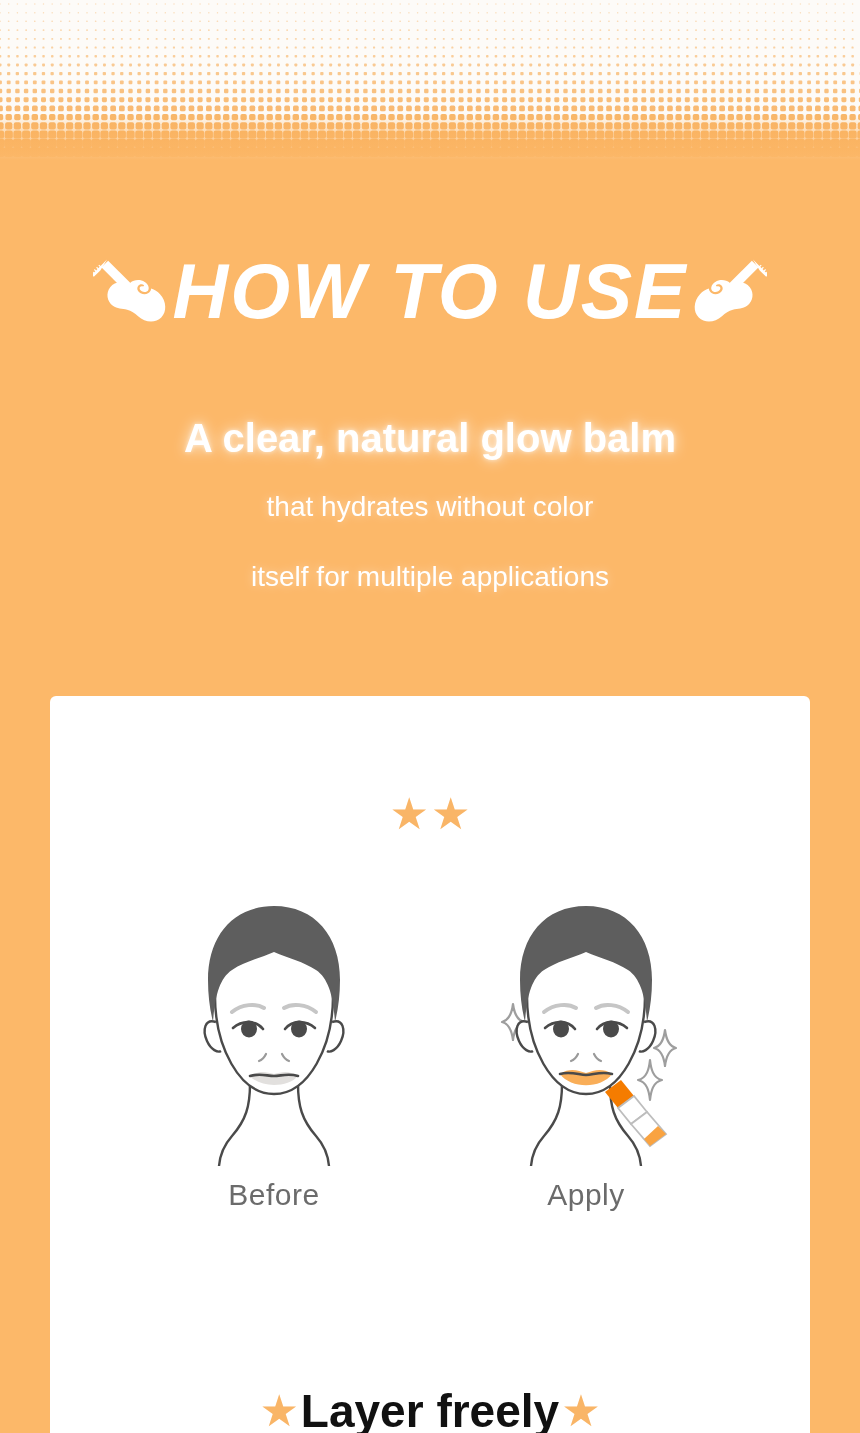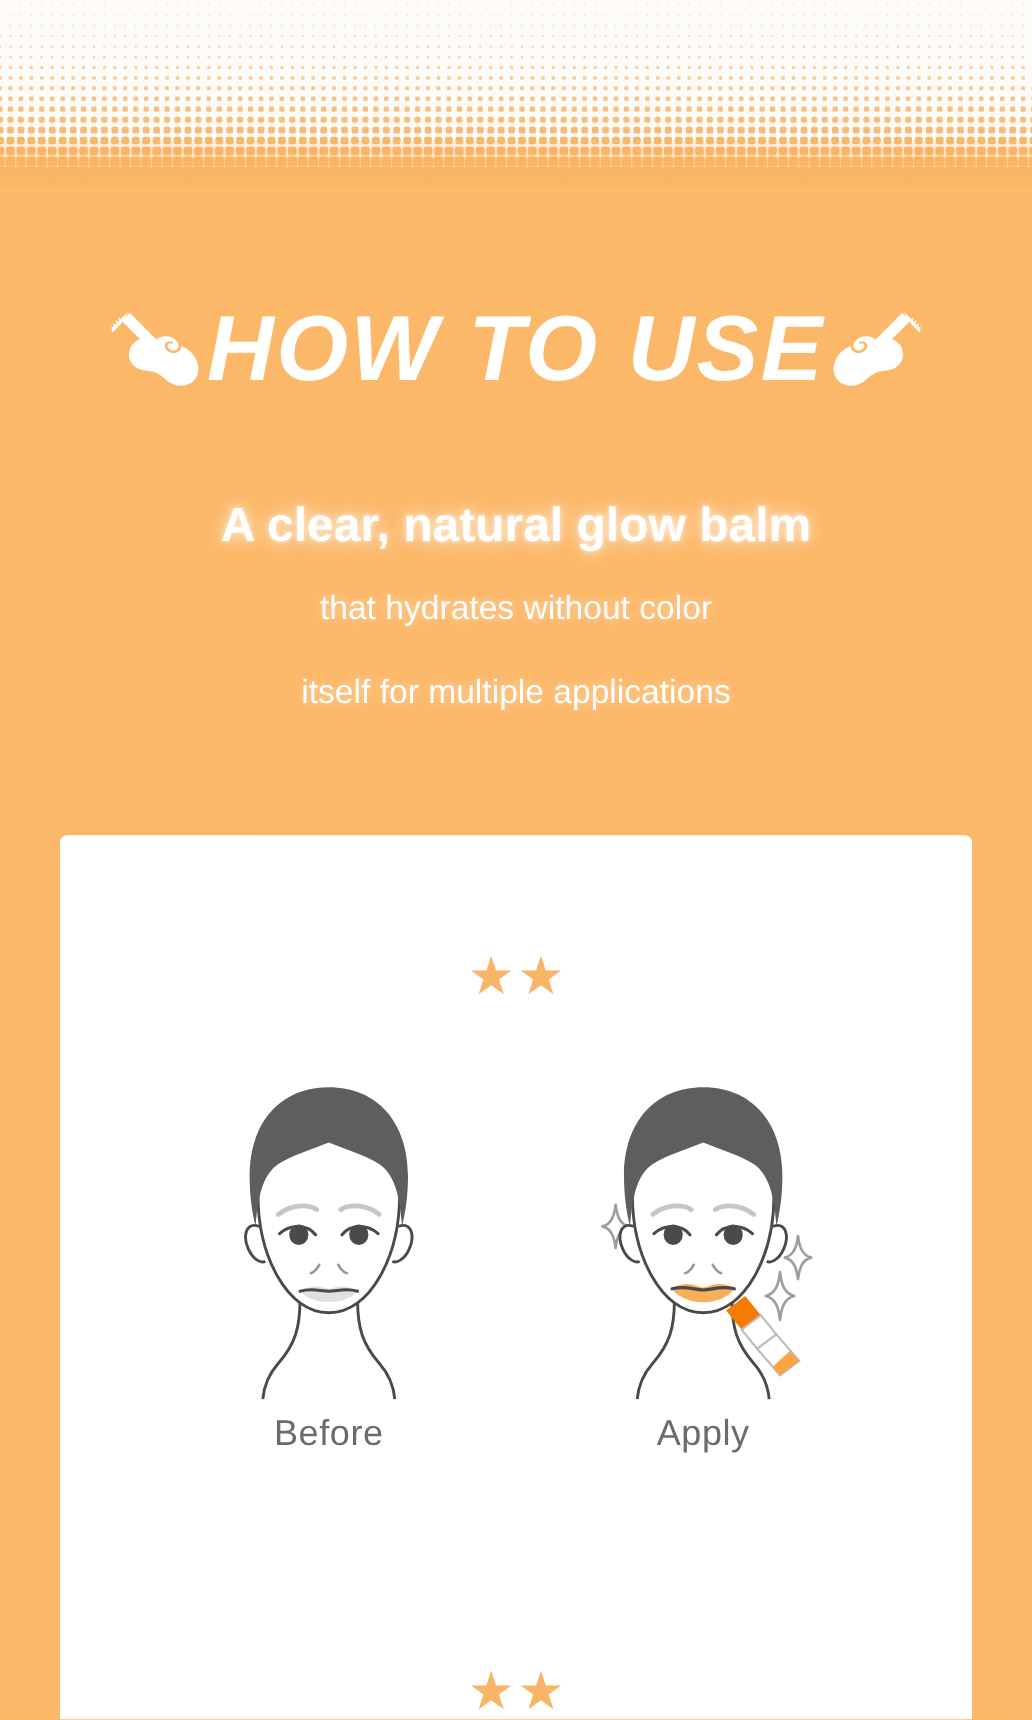--- a/index.html
+++ b/index.html
@@ -2127,17 +2127,18 @@
           </svg>
         </div>
         <div class="ba-label">Apply</div>
       </div>
 
     </div>
 
 
     <div class="section-title title-layer">
       <span class="star">★</span>
+      <span>Layer freely</span>
       <span class="star">★</span>
     </div>
 
   </div>
 </div>
 
 </body></html>

